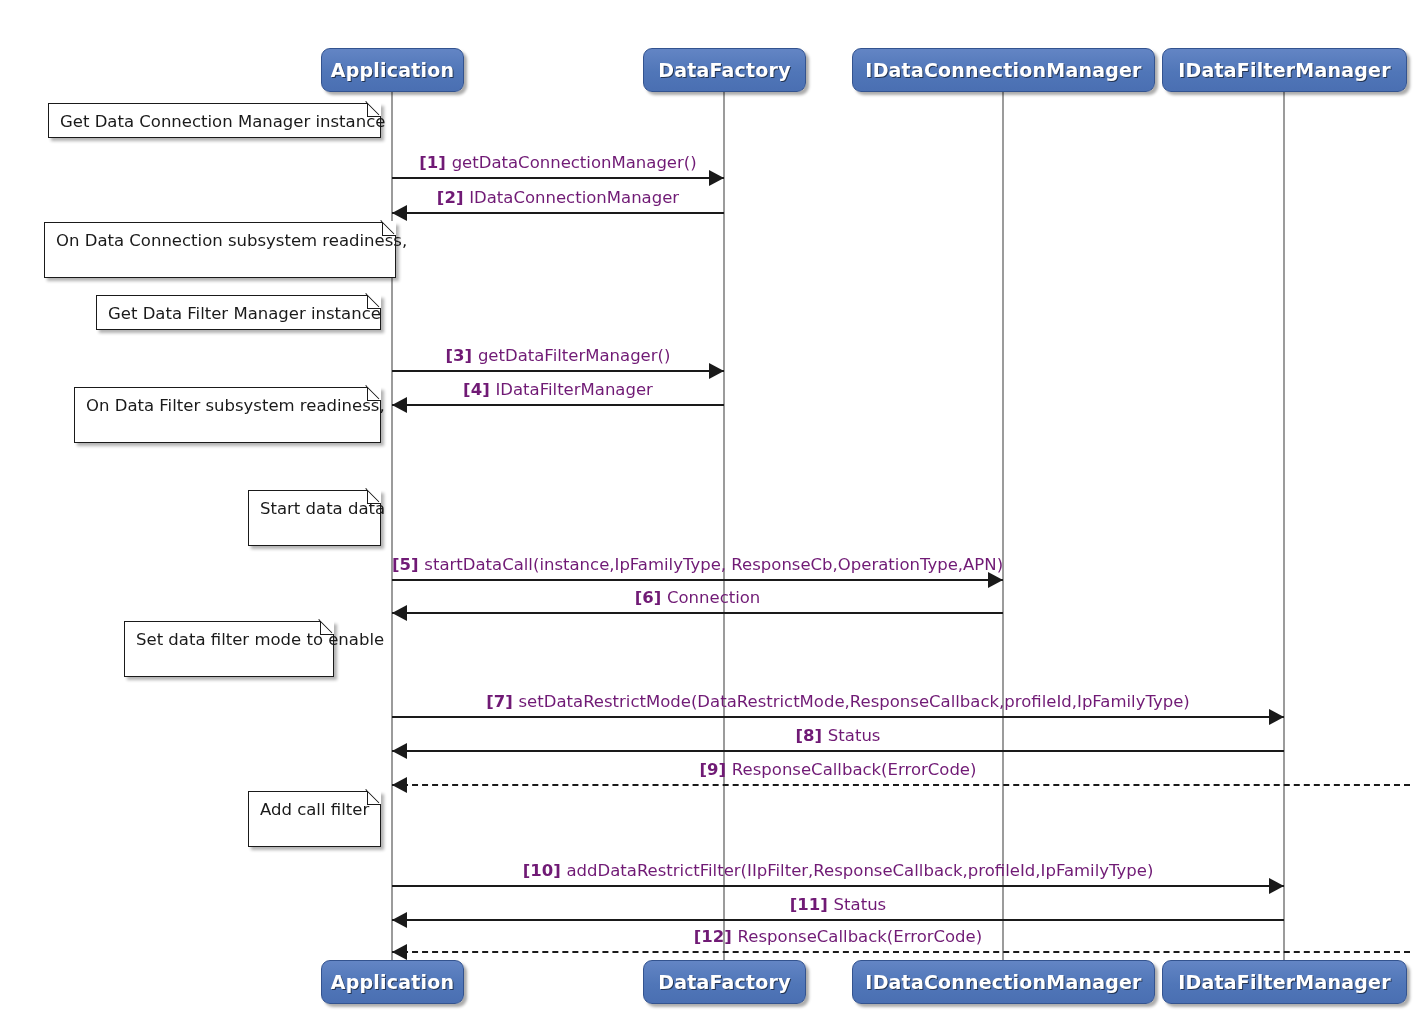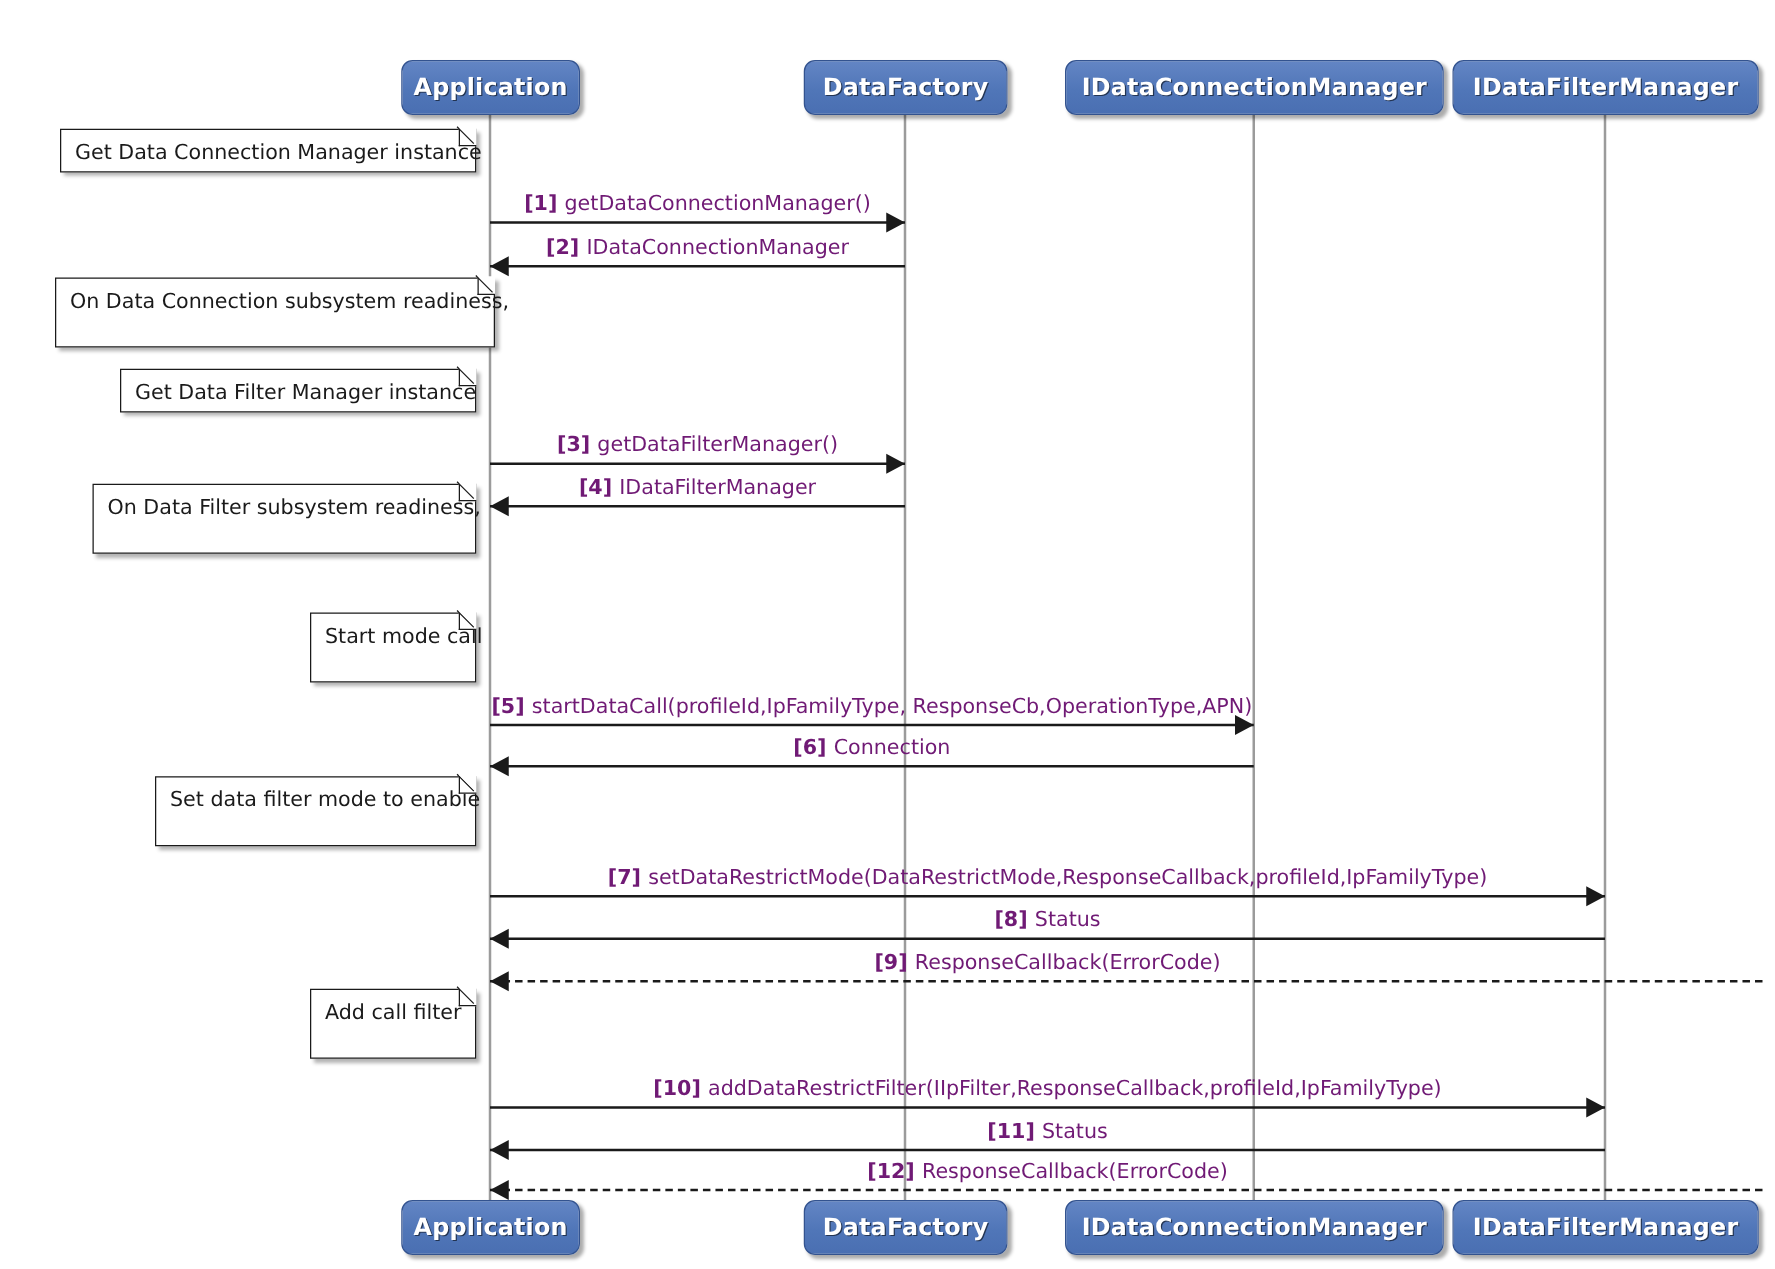--- a/index.html
+++ b/index.html
@@ -159,21 +159,21 @@
         <div class="label"><b>[3] </b><span>getDataFilterManager()</span></div>
       </div>
       <div class="msg" style="left: 392px; top: 404px; width: 332px;">
         <div class="line" style="width: 332px;"></div>
         <div class="head left" style="left: 0px;"></div>
         <div class="label"><b>[4] </b><span>IDataFilterManager</span></div>
       </div>
       <div class="msg" style="left: 392px; top: 579px; width: 611px;">
         <div class="line" style="width: 611px;"></div>
         <div class="head right" style="left: 596px;"></div>
-        <div class="label"><b>[5] </b><span>startDataCall(profileId,IpFamilyType, ResponseCb,OperationType,APN)</span></div>
+        <div class="label"><b>[5] </b><span>startDataCall(instance,IpFamilyType, ResponseCb,OperationType,APN)</span></div>
       </div>
       <div class="msg" style="left: 392px; top: 612px; width: 611px;">
         <div class="line" style="width: 611px;"></div>
         <div class="head left" style="left: 0px;"></div>
         <div class="label"><b>[6] </b><span>Connection</span></div>
       </div>
       <div class="msg" style="left: 392px; top: 716px; width: 892px;">
         <div class="line" style="width: 892px;"></div>
         <div class="head right" style="left: 877px;"></div>
         <div class="label"><b>[7] </b><span>setDataRestrictMode(DataRestrictMode,ResponseCallback,profileId,IpFamilyType)</span></div>
@@ -202,22 +202,22 @@
         <div class="line" style="width: 1018px;"></div>
         <div class="head left" style="left: 0px;"></div>
         <div class="label" style="width: 892px;"><b>[12] </b><span>ResponseCallback(ErrorCode)</span></div>
       </div>
     </div>
   <div id="notes-layer">
       <div class="note" style="left: 48px; top: 103px; width: 333px;"><span class="fold"></span><span>Get Data Connection Manager instance</span></div>
       <div class="note" style="left: 28px; top: 222px; width: 352px; margin-left: 16px;"><span class="fold"></span><span>On Data Connection subsystem readiness,</span><span class="note-blank"></span></div>
       <div class="note" style="left: 96px; top: 295px; width: 285px;"><span class="fold"></span><span>Get Data Filter Manager instance</span></div>
       <div class="note" style="left: 74px; top: 387px; width: 307px;"><span class="fold"></span><span>On Data Filter subsystem readiness,</span><span class="note-blank"></span></div>
-      <div class="note" style="left: 248px; top: 490px; width: 133px;"><span class="fold"></span><span>Start mode call</span><span class="note-blank"></span></div>
-      <div class="note" style="left: 124px; top: 621px; width: 257px; text-align: right;"><span class="fold"></span><span>Set data filter mode to enable</span><span class="note-blank"></span></div>
+      <div class="note" style="left: 248px; top: 490px; width: 133px;"><span class="fold"></span><span>Start data data</span><span class="note-blank"></span></div>
+      <div class="note" style="left: 124px; top: 621px; width: 210px; text-align: right;"><span class="fold"></span><span>Set data filter mode to enable</span><span class="note-blank"></span></div>
       <div class="note" style="left: 248px; top: 791px; width: 133px;"><span class="fold"></span><span>Add call filter</span><span class="note-blank"></span></div>
     </div>
   <div id="participants-layer">
       <div class="participant" style="left: 321px; top: 48px; width: 143px; height: 44px;">Application</div>
       <div class="participant" style="left: 321px; top: 960px; width: 143px; height: 44px;">Application</div>
       <div class="participant" style="left: 643px; top: 48px; width: 163px; height: 44px;">DataFactory</div>
       <div class="participant" style="left: 643px; top: 960px; width: 163px; height: 44px;">DataFactory</div>
       <div class="participant" style="left: 852px; top: 48px; width: 303px; height: 44px;">IDataConnectionManager</div>
       <div class="participant" style="left: 852px; top: 960px; width: 303px; height: 44px;">IDataConnectionManager</div>
       <div class="participant" style="left: 1162px; top: 48px; width: 245px; height: 44px;">IDataFilterManager</div>

